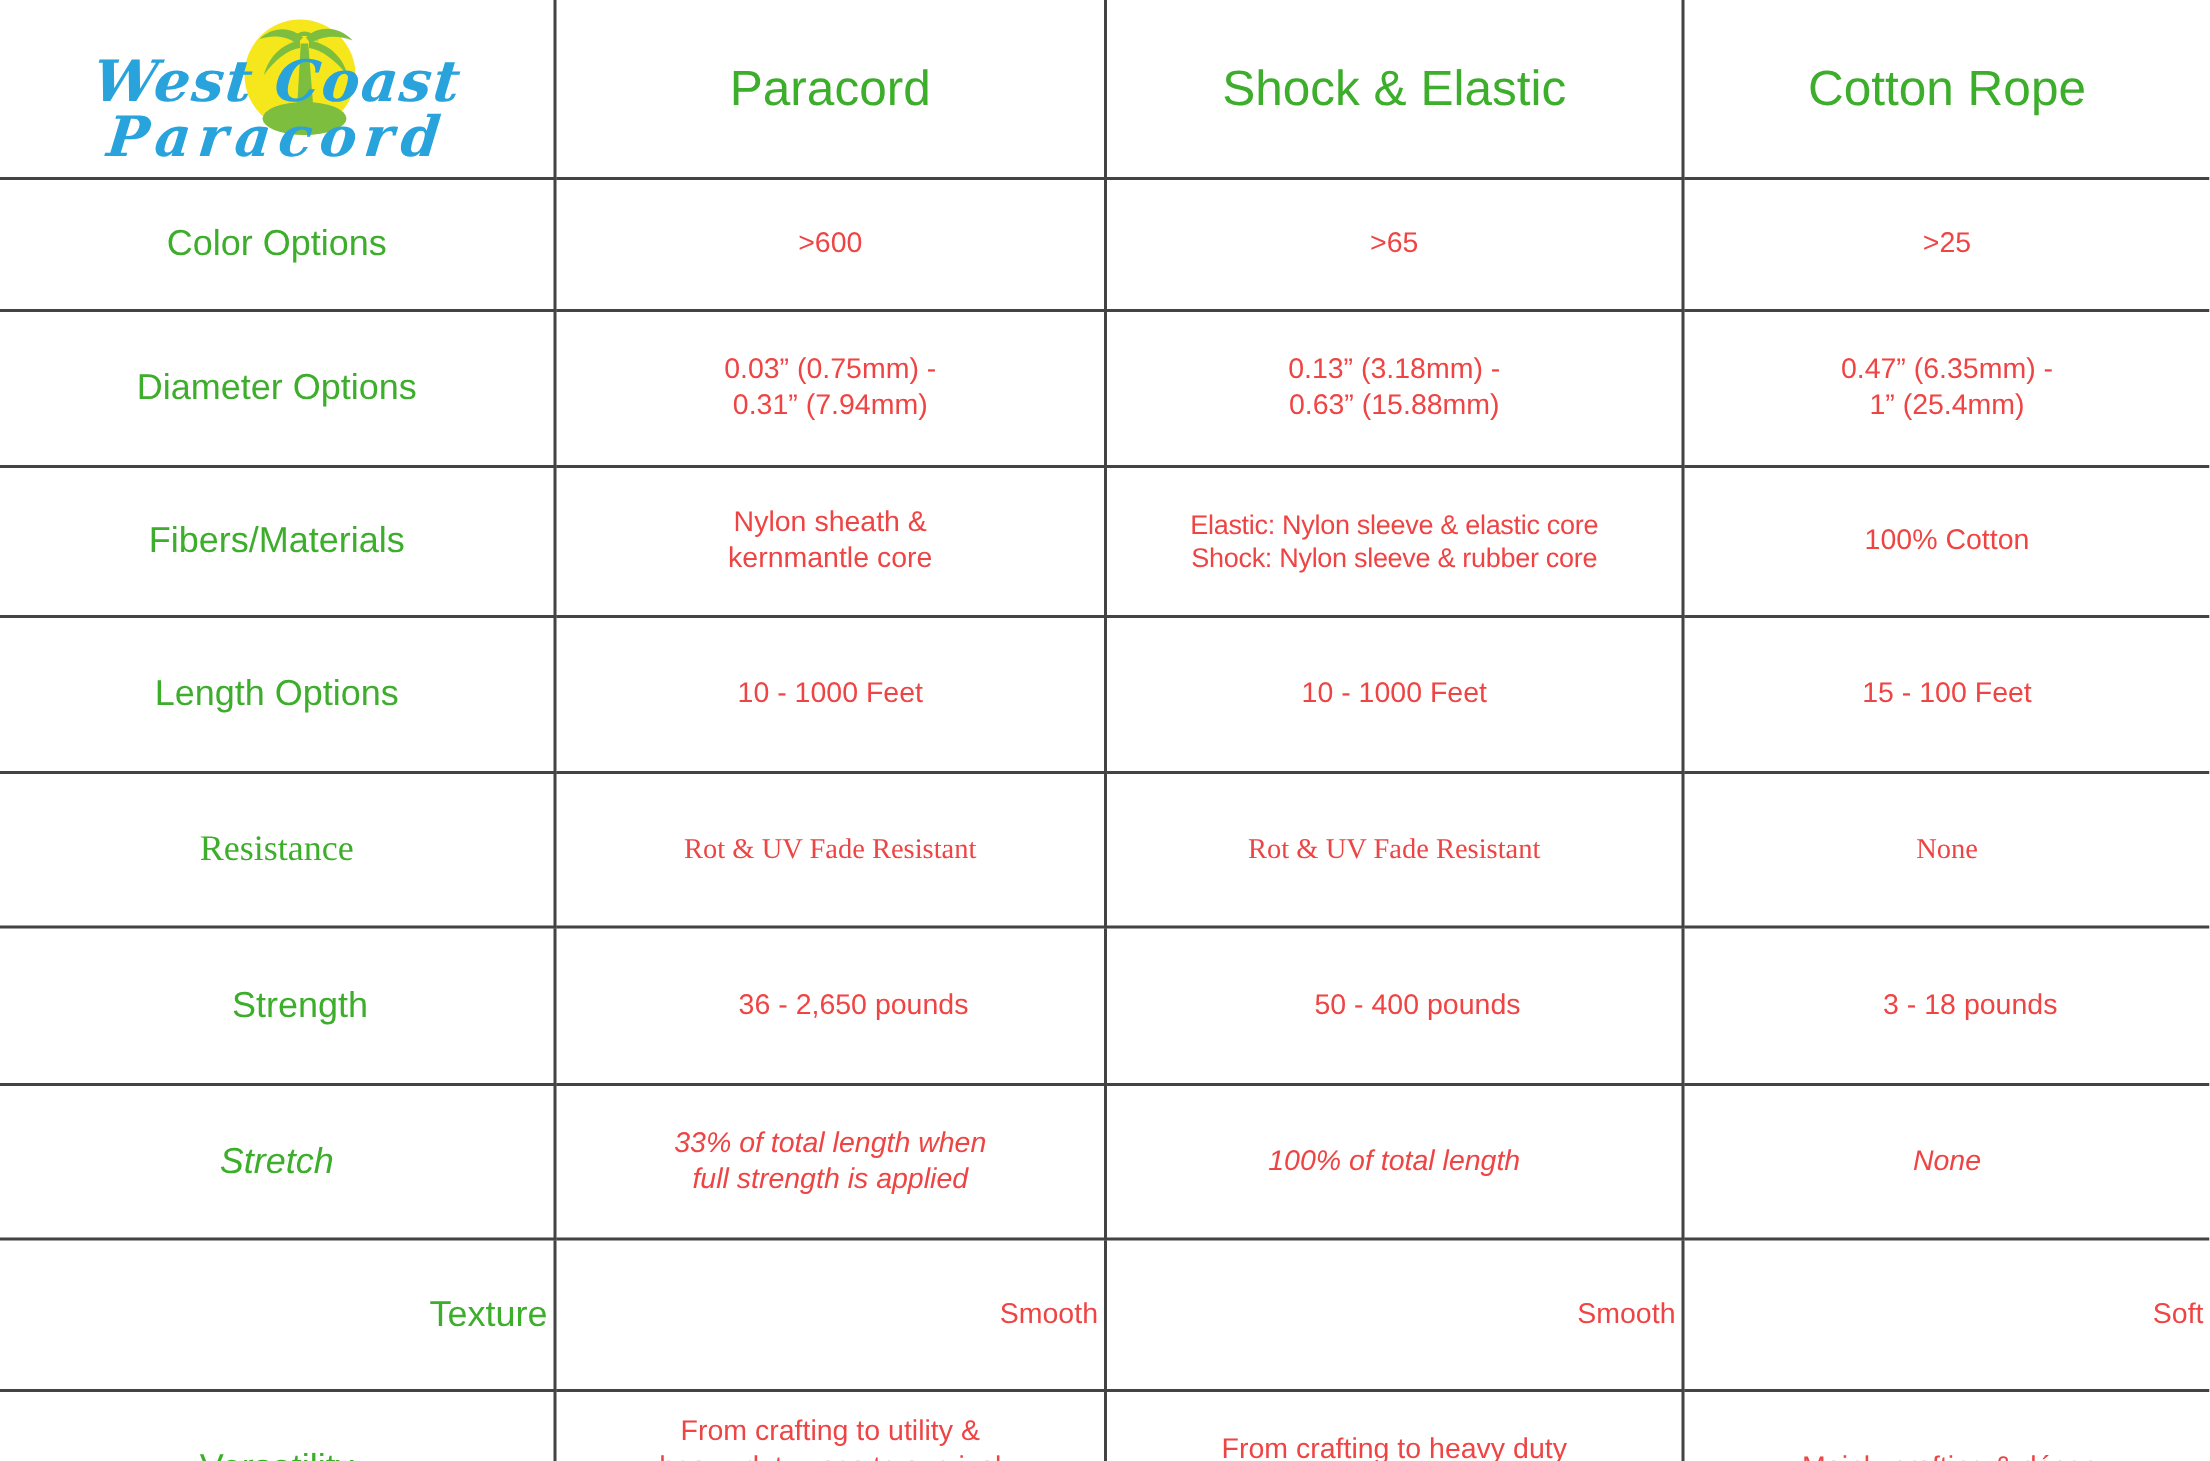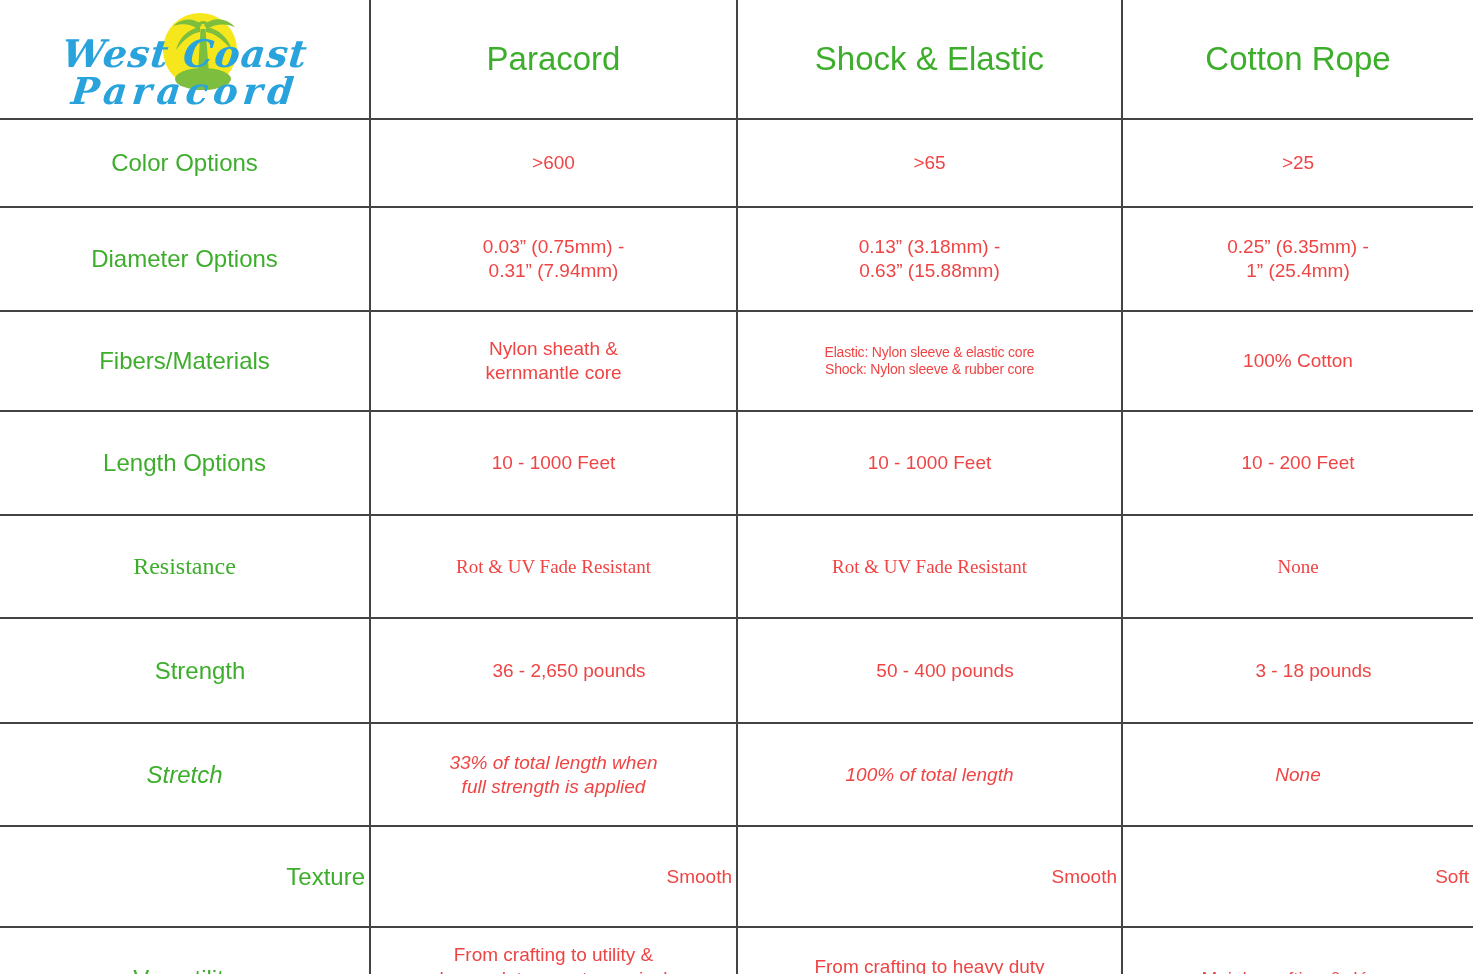--- a/index.html
+++ b/index.html
@@ -111,21 +111,21 @@
   }
 
   
   .data-cell {
     color: #ef4444;
     font-size: 19px;
     line-height: 1.25;
     white-space: pre-line;
   }
   .data-cell.tight {
-    font-size: 14px;
+    font-size: 18px;
     letter-spacing: -0.2px;
   }
 
   
   tr.r-header td { height: 114px; }
   tr.r-0 td { height: 82px; }
   tr.r-1 td { height: 98px; }
   tr.r-2 td { height: 94px; text-align: center; }
   tr.r-3 td { height: 98px; }
   tr.r-4 td { height: 97px; font-family: Liberation Serif, serif; }
@@ -175,38 +175,38 @@
       <td class="data-cell">&gt;65</td>
       <td class="data-cell">&gt;25</td>
     </tr>
 
     <tr class="r-1">
       <td class="row-label">Diameter Options</td>
       <td class="data-cell">0.03” (0.75mm) -
 0.31” (7.94mm)</td>
       <td class="data-cell">0.13” (3.18mm) -
 0.63” (15.88mm)</td>
-      <td class="data-cell">0.25” (6.35mm) -
+      <td class="data-cell">0.47” (6.35mm) -
 1” (25.4mm)</td>
     </tr>
 
     <tr class="r-2">
       <td class="row-label">Fibers/Materials</td>
       <td class="data-cell">Nylon sheath &amp;
 kernmantle core</td>
       <td class="data-cell tight">Elastic: Nylon sleeve &amp; elastic core
 Shock: Nylon sleeve &amp; rubber core</td>
       <td class="data-cell">100% Cotton</td>
     </tr>
 
     <tr class="r-3">
       <td class="row-label">Length Options</td>
       <td class="data-cell">10 - 1000 Feet</td>
       <td class="data-cell">10 - 1000 Feet</td>
-      <td class="data-cell">10 - 200 Feet</td>
+      <td class="data-cell">15 - 100 Feet</td>
     </tr>
 
     <tr class="r-4">
       <td class="row-label">Resistance</td>
       <td class="data-cell">Rot &amp; UV Fade Resistant</td>
       <td class="data-cell">Rot &amp; UV Fade Resistant</td>
       <td class="data-cell">None</td>
     </tr>
 
     <tr class="r-5">

